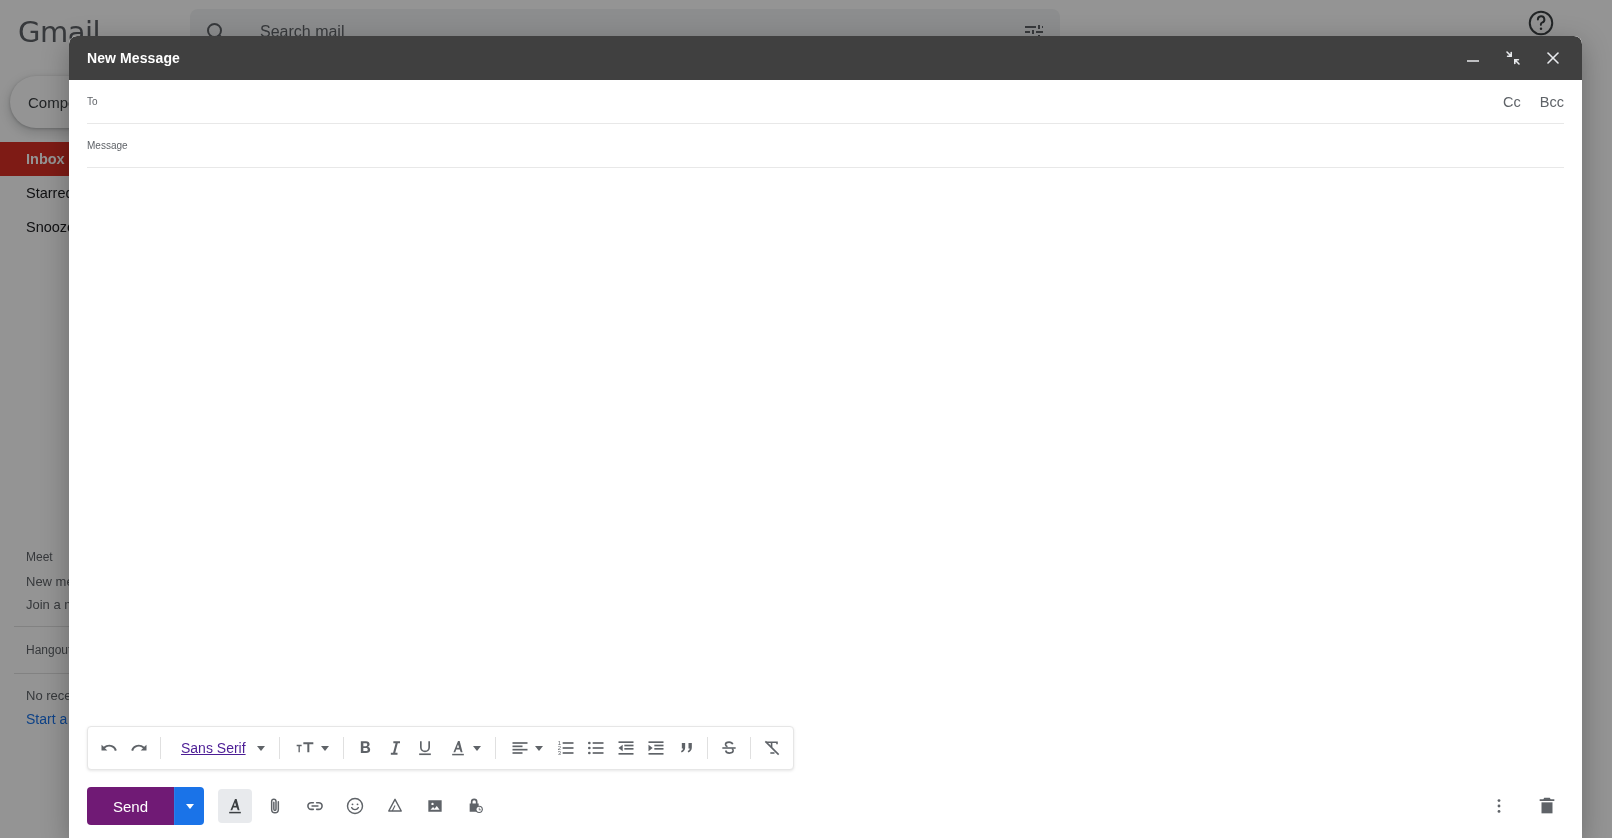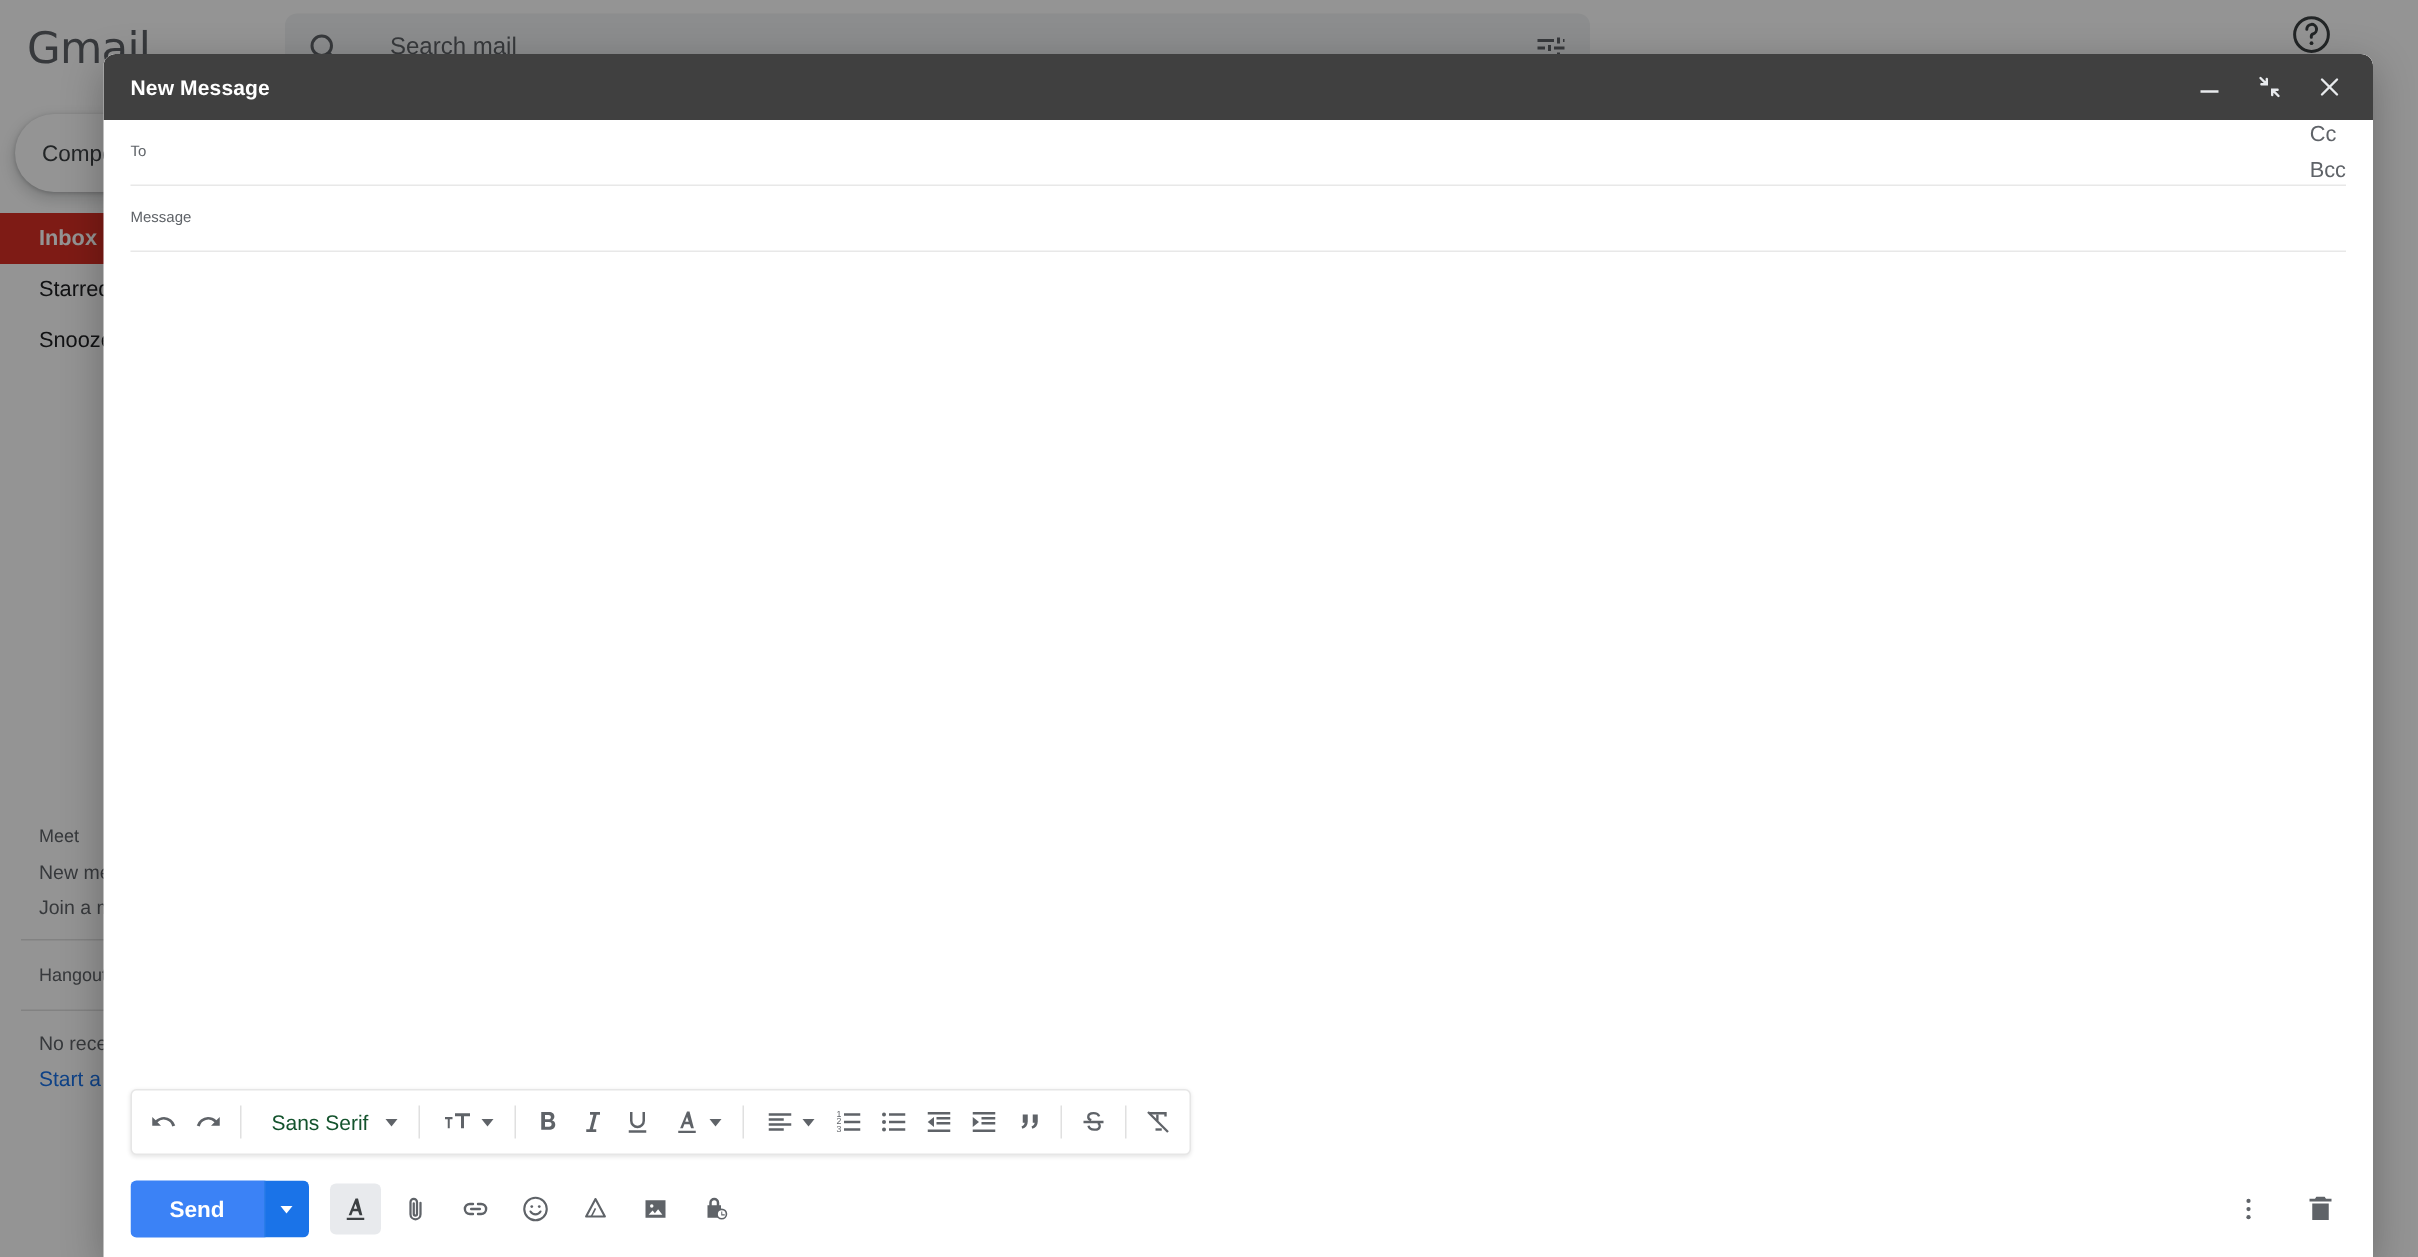--- a/index.html
+++ b/index.html
@@ -91,21 +91,21 @@
     color: #e8eaed; border-radius: 50%;
   }
 
   .cmp-field {
     height: 44px; flex: none;
     display: flex; align-items: center;
     margin: 0 18px; border-bottom: 1px solid #e8e8e8;
     position: relative;
   }
   .cmp-field-label { font-size: 10px; color: #5f6368; }
-  .cmp-ccbcc { margin-left: auto; display: flex; gap: 8px; flex-direction: column; }
+  .cmp-ccbcc { margin-left: auto; display: flex; gap: 19px; }
   .cmp-ccbcc span { font-size: 14.5px; color: #5f6368; }
 
   .cmp-body {
     flex: 1 1 auto; margin: 10px 18px 0 18px;
     font-size: 14px; color: #202124; overflow: hidden;
   }
 
   
   .cmp-fmtwrap { flex: none; padding: 0 18px 4px 18px; }
   .cmp-fmtbar {
@@ -117,37 +117,37 @@
     box-shadow: 0 1px 3px rgba(0,0,0,.10);
     padding: 0 6px;
   }
   .tb-btn {
     height: 34px; min-width: 30px;
     display: flex; align-items: center; justify-content: center;
     color: #5f6368; border-radius: 3px; padding: 0 4px;
   }
   .tb-btn.wide { padding: 0 8px; }
   .tb-sep { width: 1px; height: 22px; background: #e0e0e0; margin: 0 6px; }
-  .tb-fontname { font-size: 14px; color: #14532d; padding: 0 6px; }
+  .tb-fontname { font-size: 14px; color: #4c1d95; padding: 0 6px; text-decoration: underline; }
   .caret {
     width: 0; height: 0; margin-left: 5px;
     border-left: 4px solid transparent; border-right: 4px solid transparent;
     border-top: 5px solid #5f6368;
   }
 
   
   .cmp-actions {
     flex: none; height: 64px;
     display: flex; align-items: center;
     padding: 0 18px;
   }
   .send-group { display: flex; align-items: center; height: 38px; border-radius: 4px; overflow: hidden; }
   .send-btn {
-    background: #3b82f6; color: #ffffff;
-    font-size: 15px; font-weight: bold;
+    background: #701a75; color: #ffffff;
+    font-size: 15px; font-weight: normal;
     height: 52px; padding: 0 26px;
     display: flex; align-items: center;
   }
   .send-caret {
     background: #1a73e8; height: 38px; width: 30px;
     display: flex; align-items: center; justify-content: center;
     border-left: 1px solid #2b7de9;
   }
   .send-caret .caret { border-top-color: #ffffff; margin: 0; }
   .act-icons { display: flex; align-items: center; margin-left: 14px; gap: 6px; }

